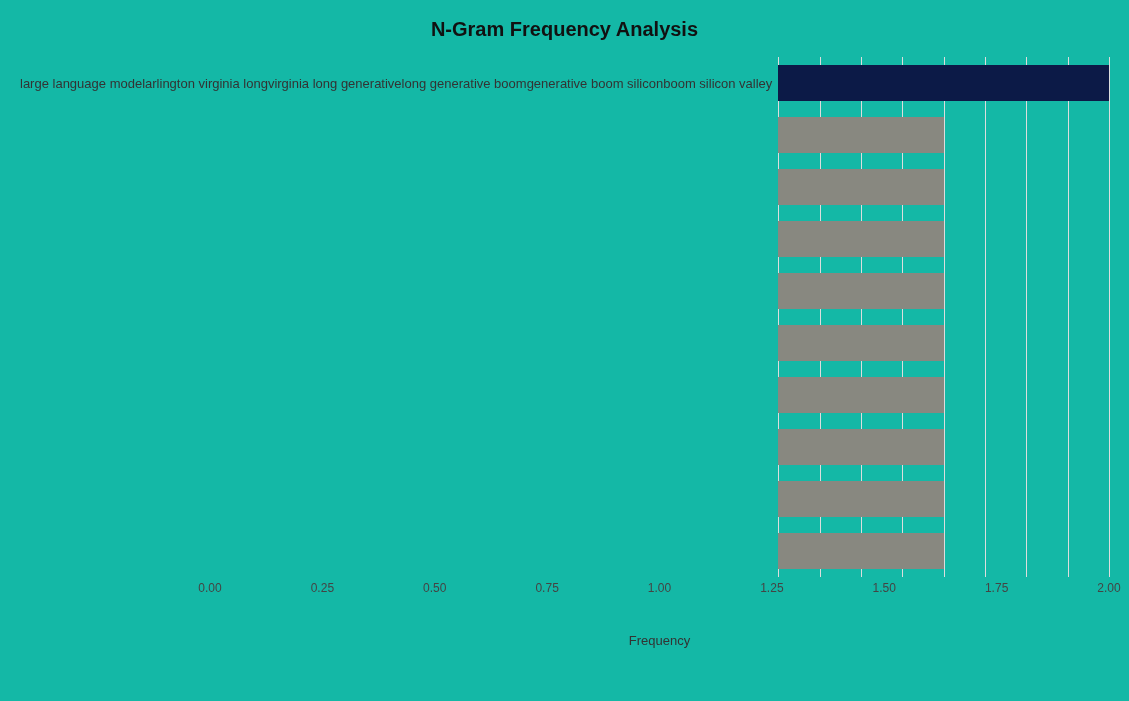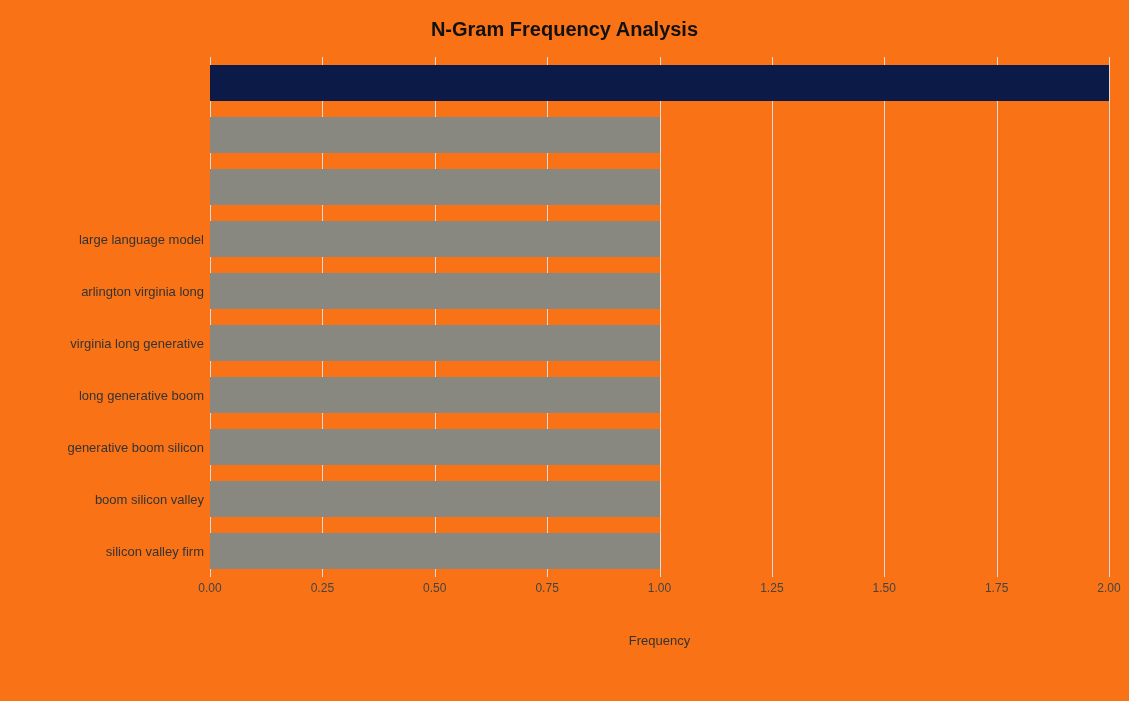--- a/index.html
+++ b/index.html
@@ -6,43 +6,42 @@
     body {
       font-family: Arial, sans-serif;
       background: #f7f7f7;
       width: 1129px;
       height: 701px;
       overflow: hidden;
     }
     .chart-container {
       width: 1129px;
       height: 701px;
-      background: #f97316;
+      background: #14b8a6;
       display: flex;
       flex-direction: column;
       align-items: center;
       padding: 18px 20px 60px 20px;
     }
     .chart-title {
       font-size: 20px;
       font-weight: bold;
       color: #111;
       margin-bottom: 16px;
       text-align: center;
     }
     .chart-area {
       display: flex;
       flex-direction: row;
       width: 100%;
       flex: 1;
     }
     .y-labels {
       display: flex;
-      flex-direction: column;
-      justify-content: flex-end;
+      justify-content: space-between;
       padding-right: 6px;
       min-width: 190px;
       text-align: right;
     }
     .y-label {
       font-size: 13px;
       color: #333;
       line-height: 1;
       display: flex;
       align-items: center;
@@ -119,21 +118,20 @@
 <div class="chart-container">
   <div class="chart-title">N-Gram Frequency Analysis</div>
   <div class="chart-area">
     <div class="y-labels" id="y-labels">
         <div class="y-label">large language model</div>
         <div class="y-label">arlington virginia long</div>
         <div class="y-label">virginia long generative</div>
         <div class="y-label">long generative boom</div>
         <div class="y-label">generative boom silicon</div>
         <div class="y-label">boom silicon valley</div>
-        <div class="y-label">silicon valley firm</div>
       </div>
     <div class="bars-and-grid">
       <div class="bars-wrapper" id="bars-wrapper">
         <div class="grid-lines" id="grid-lines">
             <div class="grid-line" style="left: 0%;"></div>
             <div class="grid-line" style="left: 12.5%;"></div>
             <div class="grid-line" style="left: 25%;"></div>
             <div class="grid-line" style="left: 37.5%;"></div>
             <div class="grid-line" style="left: 50%;"></div>
             <div class="grid-line" style="left: 62.5%;"></div>

